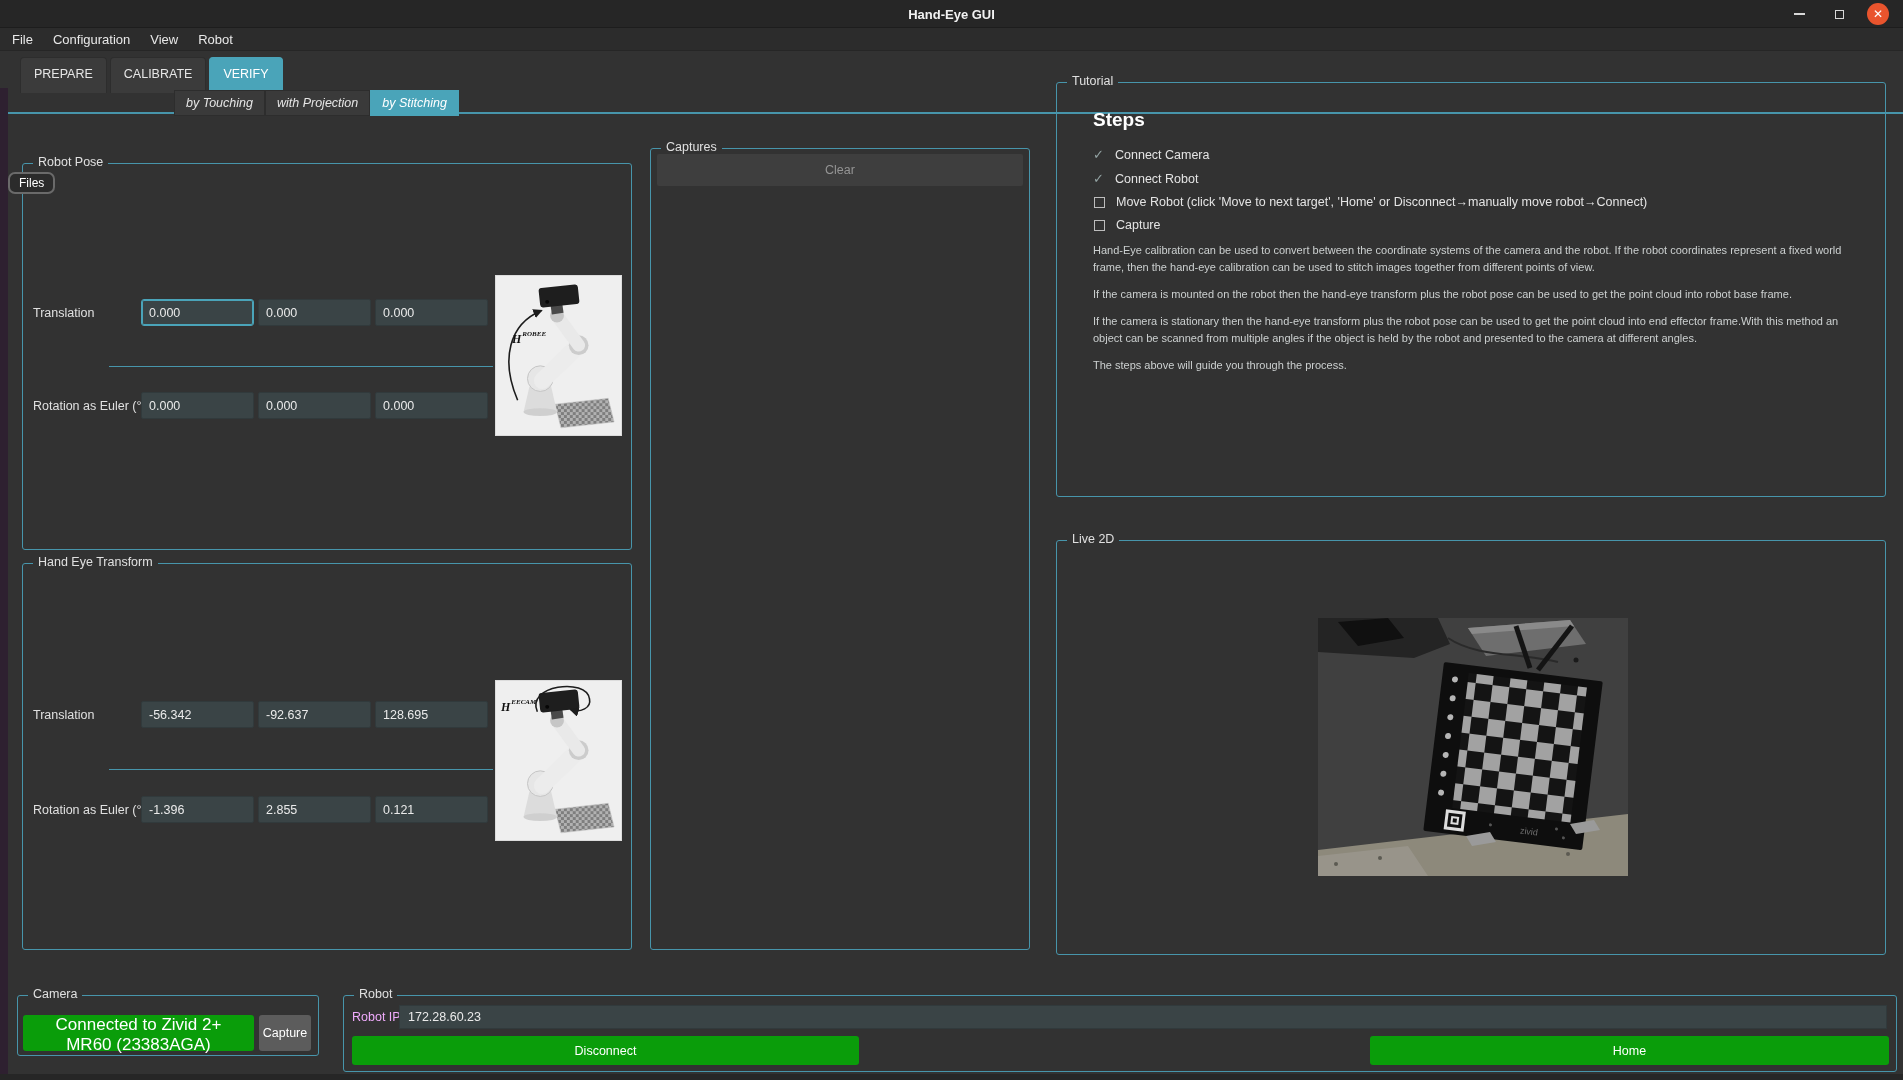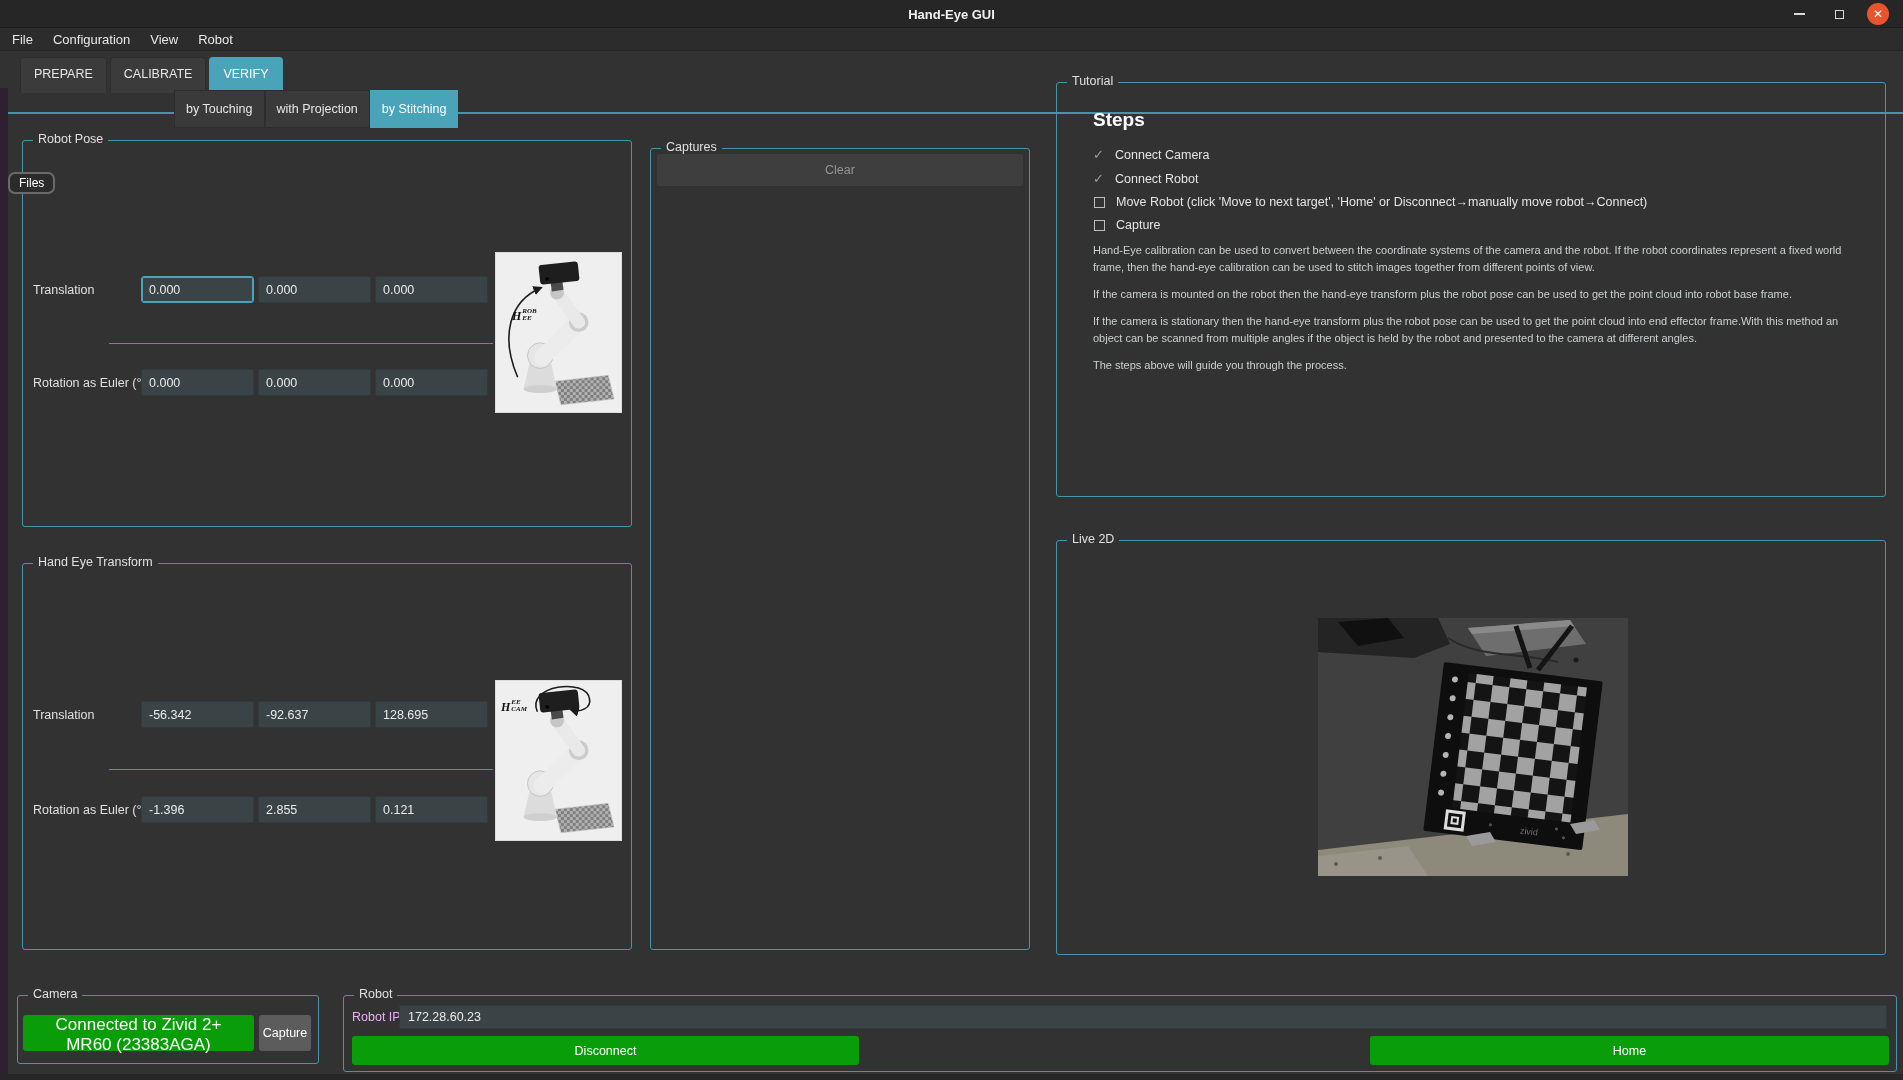--- a/index.html
+++ b/index.html
@@ -35,22 +35,22 @@
   .menu-item:first-child { margin-left:2px; }
   
   .tabbar { position:absolute; left:20px; top:57px; display:flex; gap:3px; z-index:3; }
   .tab {
     padding:9px 13px 8px; font-size:12.5px; background:#3b3b3b;
     border:1px solid #2d2d2d; border-bottom:none; border-radius:4px 4px 0 0; color:#e6e6e6;
   }
   .tab.selected { background:#4aa4b9; color:#ffffff; border-color:#4aa4b9; padding-bottom:12px; }
   .subtabbar { position:absolute; left:174px; top:90px; display:flex; z-index:3; }
   .subtab {
-    padding:11px 11px; font-size:12.5px; background:#3a3a3a;
-    border:1px solid #2d2d2d; color:#e6e6e6;
+    padding:5px 11px; font-size:12.5px; background:#3a3a3a;
+    border:1px solid #2d2d2d; color:#e6e6e6;font-style:italic;
   }
   .subtab.selected { background:#4aa4b9; color:#fff; border-color:#4aa4b9; }
   .pane-line { position:absolute; left:8px; top:112px; width:1895px; height:2px; background:#4795ab; }
   
   .edge-left { position:absolute; left:0; top:88px; width:8px; height:992px; background:#2e2030; }
   .edge-bottom { position:absolute; left:0; top:1074px; width:1903px; height:6px; background:#262626; }
   
   .groupbox {
     position:absolute; border:1px solid #4795ab; border-radius:3px; background:transparent;
   }
@@ -72,21 +72,21 @@
   .divider { position:absolute; left:86px; width:384px; height:1px; background:#4795ab; }
   
   .robot-card {
     position:absolute; left:472px; width:127px; height:161px;
     background:#efefef; border:1px solid #dcdcdc;
   }
   .hlabel {
     position:absolute; font-family:"Liberation Serif","DejaVu Serif",serif;
     font-style:italic; font-weight:bold; font-size:12px; color:#111; display:flex;
   }
-  .hstk { display:inline-flex; flex-direction:column; margin-left:1px; transform:translateY(-1px); }
+  .hstk { display:inline-flex; flex-direction:row; margin-left:1px; transform:translateY(-1px); }
   .hstk i { font-size:7px; line-height:7px; font-weight:bold; }
   
   .clear-btn {
     position:absolute; left:6px; top:5px; width:366px; height:32px;
     background:#3e3e3e; border:none; border-radius:2px;
     color:#949494; font-size:12.5px; font-family:inherit;
   }
   
   .tutorial-content { position:absolute; left:36px; top:26px; width:760px; }
   .steps-heading { font-size:19px; font-weight:bold; color:#ffffff; margin-bottom:16px; }
@@ -161,21 +161,21 @@
   <div class="subtab">with Projection</div>
   <div class="subtab selected">by Stitching</div>
 </div>
 <div class="pane-line"></div>
 
 <div class="edge-left"></div>
 <div class="edge-bottom"></div>
 
 <div class="files-btn">Files</div>
 
-<div class="groupbox" style="left:22px; top:140px; width:610px; height:387px;">
+<div class="groupbox" style="left:22px; top:163px; width:610px; height:387px;">
   <span class="gb-label">Robot Pose</span>
 
   <div class="field-row" style="top:135px;">
     <span class="field-label">Translation</span>
     <input class="num-input in-x focused" value="0.000" style="">
     <input class="num-input in-y" value="0.000" style="">
     <input class="num-input in-z" value="0.000" style="">
   </div>
   <div class="divider" style="top:202px;"></div>
   <div class="field-row" style="top:228px;">
@@ -351,21 +351,21 @@
       <text x="96" y="161" font-size="9" fill="#6f6f6f" font-family="Liberation Sans, sans-serif">zivid</text>
       <circle cx="66" cy="156" r="1.5" fill="#555555"></circle>
       <circle cx="132" cy="152" r="1.5" fill="#555555"></circle>
       <circle cx="140" cy="160" r="1.5" fill="#555555"></circle>
     </g>
     <polygon points="148,218 172,214 178,224 154,228" fill="#9a9a9a"></polygon>
     <polygon points="252,206 276,202 282,212 258,216" fill="#9a9a9a"></polygon>
   </svg>
 </div>
 
-<div class="groupbox" style="left:17px; top:995px; width:302px; height:69px;">
+<div class="groupbox" style="left:17px; top:995px; width:302px; height:61px;">
   <span class="gb-label">Camera</span>
   <button class="cam-status-btn">Connected to Zivid 2+ MR60 (23383AGA)</button>
   <button class="cam-capture-btn">Capture</button>
 </div>
 
 <div class="groupbox" style="left:343px; top:995px; width:1554px; height:77px;">
   <span class="gb-label">Robot</span>
   <span class="ip-label">Robot IP</span>
   <input class="ip-input" value="172.28.60.23" style="">
   <button class="bot-btn bot-green" style="left:8px; width:507px;">Disconnect</button>

